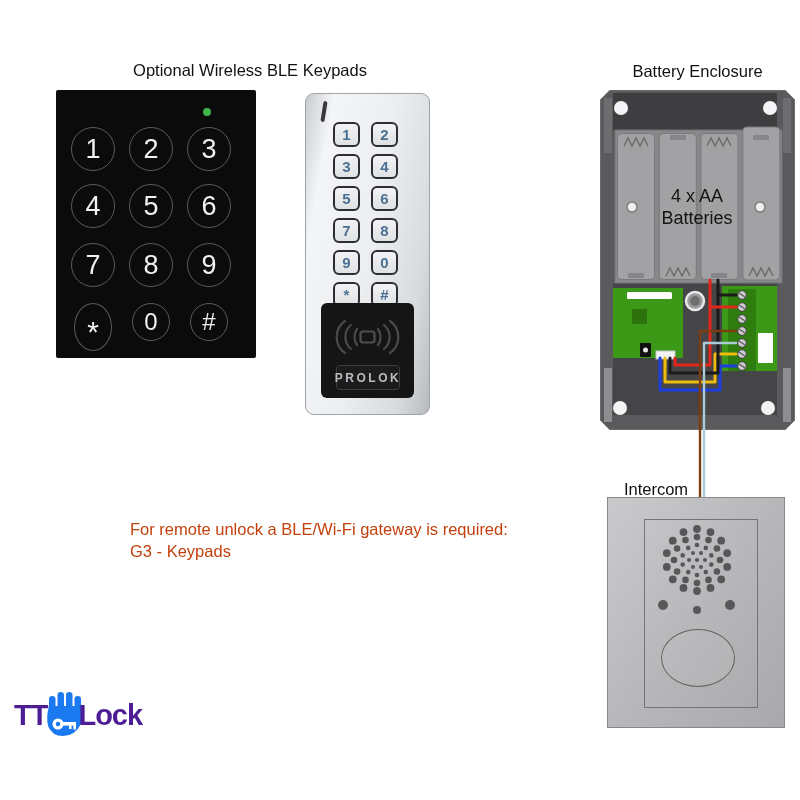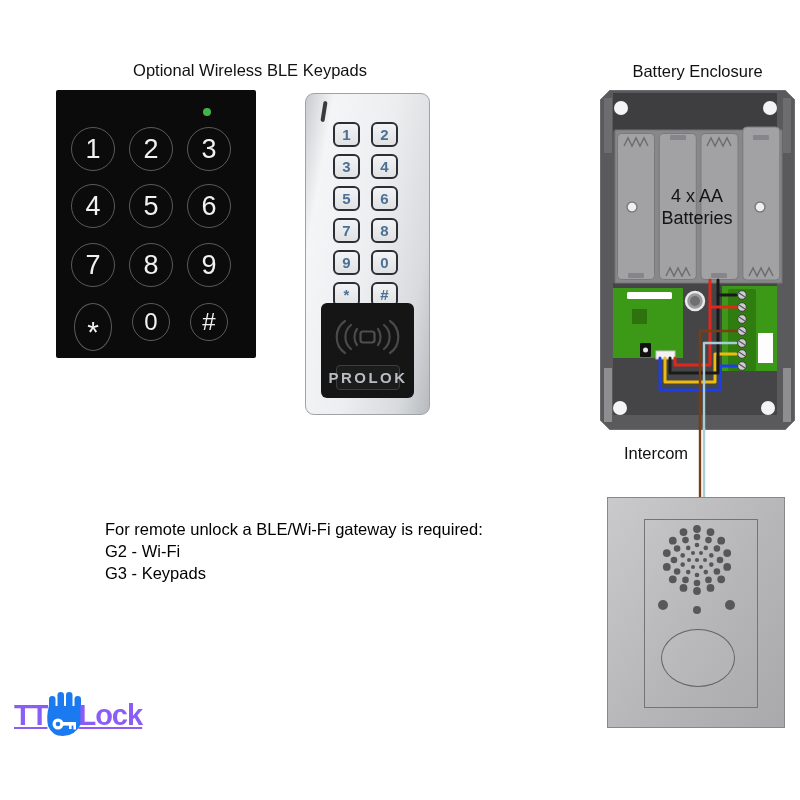--- a/index.html
+++ b/index.html
@@ -19,34 +19,34 @@
   
   .sk{left:305px;top:93px;width:123px;height:320px;border-radius:9px;border:1px solid #9fa3a7;
       background:linear-gradient(100deg,#c9ccd0 0%,#f4f5f6 16%,#eceeef 50%,#d8dbde 82%,#b7babe 100%);}
   .sk-led{position:absolute;left:16px;top:7px;width:4px;height:21px;background:#3a3a3c;transform:rotate(9deg);border-radius:2px;}
   .sk-key{position:absolute;width:27px;height:25px;border:2px solid #2d2d36;border-radius:6px;
           background:linear-gradient(#f3f3f4,#dfe1e3);color:#4b7095;font-weight:bold;font-size:15px;
           display:flex;align-items:center;justify-content:center;box-sizing:border-box;}
   .sk-rfid{position:absolute;left:15px;top:209px;width:93px;height:95px;background:#151516;border-radius:6px;}
   .sk-plate{position:absolute;left:15px;top:62px;width:62px;height:23px;background:#1c1c1d;border:1px solid #3d3d3f;
             border-radius:4px;display:flex;align-items:center;justify-content:center;
-            color:#b9bdc1;font-size:15px;letter-spacing:2.5px;font-weight:bold;}
+            color:#b9bdc1;font-size:12px;letter-spacing:2.5px;font-weight:bold;}
 
   
   .ic{left:607px;top:497px;width:178px;height:231px;border:1px solid #88888a;box-sizing:border-box;
       background:linear-gradient(125deg,#cacacc 0%,#b6b6b8 55%,#a9a9ab 100%);}
   .ic-inner{position:absolute;left:36px;top:21px;width:112px;height:187px;border:1px solid #747476;}
   .ic-dot{position:absolute;border-radius:50%;background:#58585a;}
   .ic-oval{position:absolute;left:53px;top:131px;width:72px;height:56px;border:1.5px solid #636365;
            border-radius:50%;background:rgba(255,255,255,0.05);}
 
   
-  .note-line{font-size:16.5px;color:#000000;line-height:22px;}
+  .note-line{font-size:16.5px;color:#c2410c;line-height:22px;margin-left:25px;}
   .footer{left:14px;top:690px;height:50px;display:flex;align-items:center;}
-  .logo-txt{color:#8b5cf6;font-size:29px;font-weight:bold;letter-spacing:-1px;text-decoration:underline;}
+  .logo-txt{color:#4c1d95;font-size:29px;font-weight:bold;letter-spacing:-1px;}
   .product{font-size:19px;color:#141414;margin-left:26px;}
 </style>
 </head>
 <body>
 
 <div id="canvas">
 
   <div class="abs title" style="left:105px;top:61px;width:290px;">Optional Wireless BLE Keypads</div>
   <div class="abs title" style="left:600px;top:62px;width:195px;">Battery Enclosure</div>
 
@@ -188,21 +188,21 @@
       <path d="M136,241 H100 V340" stroke="#7a3e12" stroke-width="2.4"></path>
       <path d="M136,253 H104 V340" stroke="#a9ccd5" stroke-width="2.4"></path>
     </g>
   </svg>
 
   <svg class="abs" style="left:695px;top:428px" width="14" height="70" viewBox="0 0 14 70">
     <line x1="5" y1="0" x2="5" y2="70" stroke="#7a3e12" stroke-width="2.4"></line>
     <line x1="9" y1="0" x2="9" y2="70" stroke="#a9ccd5" stroke-width="2.4"></line>
   </svg>
 
-  <div class="abs title" style="left:608px;top:444px;width:96px;">Intercom</div>
+  <div class="abs title" style="left:608px;top:480px;width:96px;">Intercom</div>
 
   <div class="abs ic">
     <div class="ic-inner"></div>
     <svg class="abs" style="left:44px;top:17px" width="90" height="90" viewBox="0 0 90 90">
       <g fill="#57575a">
         <circle cx="45" cy="45" r="2.1"></circle>
         <circle cx="53" cy="45" r="2"></circle>
           <circle cx="49" cy="51.9" r="2"></circle>
           <circle cx="41" cy="51.9" r="2"></circle>
         <circle cx="37" cy="45" r="2"></circle>
@@ -247,21 +247,20 @@
       </g>
     </svg>
     <div class="ic-dot" style="left:50px;top:102px;width:10px;height:10px"></div>
     <div class="ic-dot" style="left:85px;top:108px;width:8px;height:8px"></div>
     <div class="ic-dot" style="left:117px;top:102px;width:10px;height:10px"></div>
     <div class="ic-oval"></div>
   </div>
 
   <div class="abs" style="left:105px;top:518px">
     <div class="note-line">For remote unlock a BLE/Wi-Fi gateway is required:</div>
-    <div class="note-line">G2 - Wi-Fi</div>
     <div class="note-line">G3 - Keypads</div>
   </div>
 
   <div class="abs footer">
     <span class="logo-txt">TT</span>
     <svg width="40" height="46" viewBox="0 0 40 46" style="margin-left:-2px">
       <g fill="#1b7af0">
         <rect x="4" y="4" width="6.5" height="16" rx="3.2"></rect>
         <rect x="12.5" y="0" width="6.5" height="18" rx="3.2"></rect>
         <rect x="21" y="0" width="6.5" height="18" rx="3.2"></rect>

